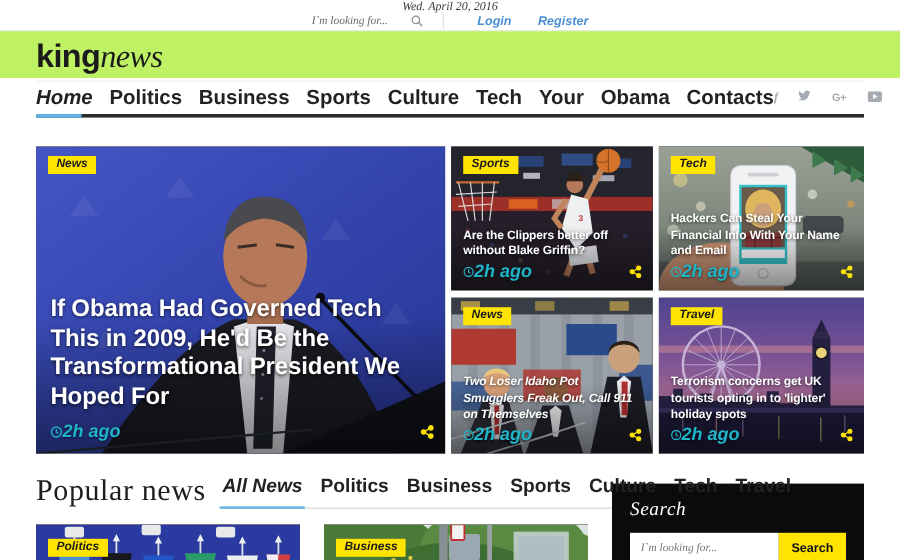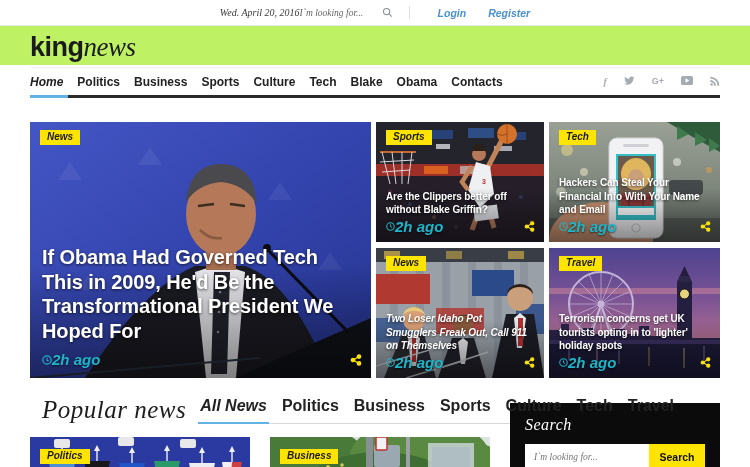--- a/index.html
+++ b/index.html
@@ -3,22 +3,22 @@
 <meta charset="utf-8">
 <style>
   * { margin:0; padding:0; box-sizing:border-box; }
   html,body { width:750px; height:467px; }
   body {
     font-family:"Liberation Sans", sans-serif;
     background:#ffffff; color:#222; overflow:hidden; position:relative;
   }
   
   .topbar {
-    height:26px; display:flex; align-items:center; justify-content:center;
-    padding:0 30px; border-bottom:1px solid #e8e8e8; background:#fff;
+    height:26px; display:flex; align-items:center; justify-content:flex-start;
+    padding:0 30px; border-bottom:1px solid #e8e8e8; background:#fff;flex-direction:column;
   }
   .topbar-date {
     font-family:"Liberation Serif", serif; font-style:italic; font-size:10px; color:#3a3a3a;
   }
   .topbar-right { display:flex; align-items:center; gap:10px; }
   .topbar-search { display:flex; align-items:center; gap:4px; }
   .topbar-search input {
     border:none; outline:none; width:78px; font-size:9.5px; font-style:italic;
     font-family:"Liberation Serif", serif; color:#555; background:transparent;
   }
@@ -27,21 +27,21 @@
   .tb-link { font-size:10.5px; font-style:italic; font-weight:700; color:#4a90d2; text-decoration:none; margin-left:12px; cursor:pointer; }
   
   .header { padding:8px 30px 4px; background:#bef264; }
   .logo { font-size:27px; line-height:1; color:#1b1b1b; cursor:pointer; display:inline-block; }
   .logo .lg-bold { font-weight:700; letter-spacing:-0.5px; }
   .logo .lg-italic { font-family:"Liberation Serif", serif; font-style:italic; letter-spacing:-0.5px; }
   
   .nav-wrap { margin:2px 30px 0; border-top:1px solid #f0f0f0; }
   .nav { display:flex; align-items:center; height:27px; }
   .nav-items { display:flex; gap:14px; }
-  .nav-item { font-size:12px; font-weight:700; color:#222; cursor:pointer; }
+  .nav-item { font-size:17px; font-weight:700; color:#222; cursor:pointer; }
   .nav-item.active { font-style:italic; }
   .nav-social { margin-left:auto; display:flex; gap:17px; align-items:center; }
   .soc { color:#a5abb1; fill:#a5abb1; font-size:10px; line-height:1; cursor:pointer;
          font-family:"Liberation Serif", serif; font-weight:700; }
   .nav-underline { height:3px; background:#2b2b2b; display:flex; }
   .nav-underline .seg-active { width:38px; background:#62b2e4; }
   
   .featured { display:flex; gap:5px; margin:24px 30px 0; }
   .card { position:relative; overflow:hidden; background:#333; cursor:pointer; }
   .card svg.scene { position:absolute; inset:0; width:100%; height:100%; }
@@ -64,21 +64,21 @@
   }
   .main-card .card-meta { left:12px; bottom:10px; }
   .meta-time { display:flex; align-items:center; gap:0; color:#1fb5c9;
     font-size:15px; font-weight:700; font-style:italic; text-shadow:0 1px 2px rgba(0,0,0,0.6); }
   .share-icon { display:flex; }
   
   .lower { display:flex; margin:18px 30px 0; gap:20px; }
   .main-col { width:460px; }
   .side-col { width:210px; }
   .popular-head { display:flex; align-items:flex-end; }
-  .popular-title { font-family:"Liberation Serif", serif; font-style:italic; font-size:25px; color:#1d1d1d; letter-spacing:0.5px; white-space:nowrap;margin-left:12px; }
+  .popular-title { font-family:"Liberation Serif", serif; font-size:25px; color:#1d1d1d; letter-spacing:0.5px; white-space:nowrap; }
   .tabs { flex:1; display:flex; justify-content:flex-end; gap:15px; border-bottom:1px solid #d9d9d9; padding-bottom:8px; margin-left:14px; }
   .tab { font-size:16px; font-weight:700; color:#222; cursor:pointer; position:relative; white-space:nowrap; }
   .tab.active { font-style:italic; }
   .tab.active::after { content:""; position:absolute; left:-2px; right:-2px; bottom:-9px; height:2px; background:#62b2e4; }
   .pop-cards { display:flex; gap:20px; margin-top:13px; }
   .pop-card { width:220px; height:140px; position:relative; overflow:hidden; background:#333; cursor:pointer; }
   .pop-card .badge { top:12px; }
   
   .search-widget { background:#0b0b0b; padding:13px 15px 16px; margin-top:7px; }
   .sw-title { font-family:"Liberation Serif", serif; font-style:italic; font-size:16px; color:#fff; margin-bottom:10px; letter-spacing:0.5px; }
@@ -119,21 +119,21 @@
 
 <div class="nav-wrap">
   <div class="nav">
     <div class="nav-items">
       <span class="nav-item active">Home</span>
       <span class="nav-item">Politics</span>
       <span class="nav-item">Business</span>
       <span class="nav-item">Sports</span>
       <span class="nav-item">Culture</span>
       <span class="nav-item">Tech</span>
-      <span class="nav-item">Blake</span>
+      <span class="nav-item">Your</span>
       <span class="nav-item">Obama</span>
       <span class="nav-item">Contacts</span>
     </div>
     <div class="nav-social">
       <span class="soc" style="font-style:italic;">f</span>
       <span class="soc">
         <svg width="11" height="10" viewBox="0 0 20 17" fill="#a5abb1">
             <path d="M19 2c-.7.3-1.4.5-2.2.6.8-.5 1.4-1.2 1.7-2.1-.7.4-1.6.8-2.4.9C15.3.6 14.3.2 13.2.2c-2.1 0-3.8 1.7-3.8 3.8 0 .3 0 .6.1.9C6.4 4.7 3.6 3.2 1.7.9c-.3.6-.5 1.2-.5 1.9 0 1.3.7 2.5 1.7 3.2-.6 0-1.2-.2-1.7-.5v.1c0 1.8 1.3 3.4 3 3.7-.3.1-.6.1-1 .1-.2 0-.5 0-.7-.1.5 1.5 1.9 2.6 3.5 2.6-1.3 1-2.9 1.6-4.7 1.6H.3c1.7 1.1 3.7 1.7 5.8 1.7 7 0 10.8-5.8 10.8-10.8v-.5c.7-.5 1.4-1.2 2.1-1.9z"></path>
           </svg>
       </span>

